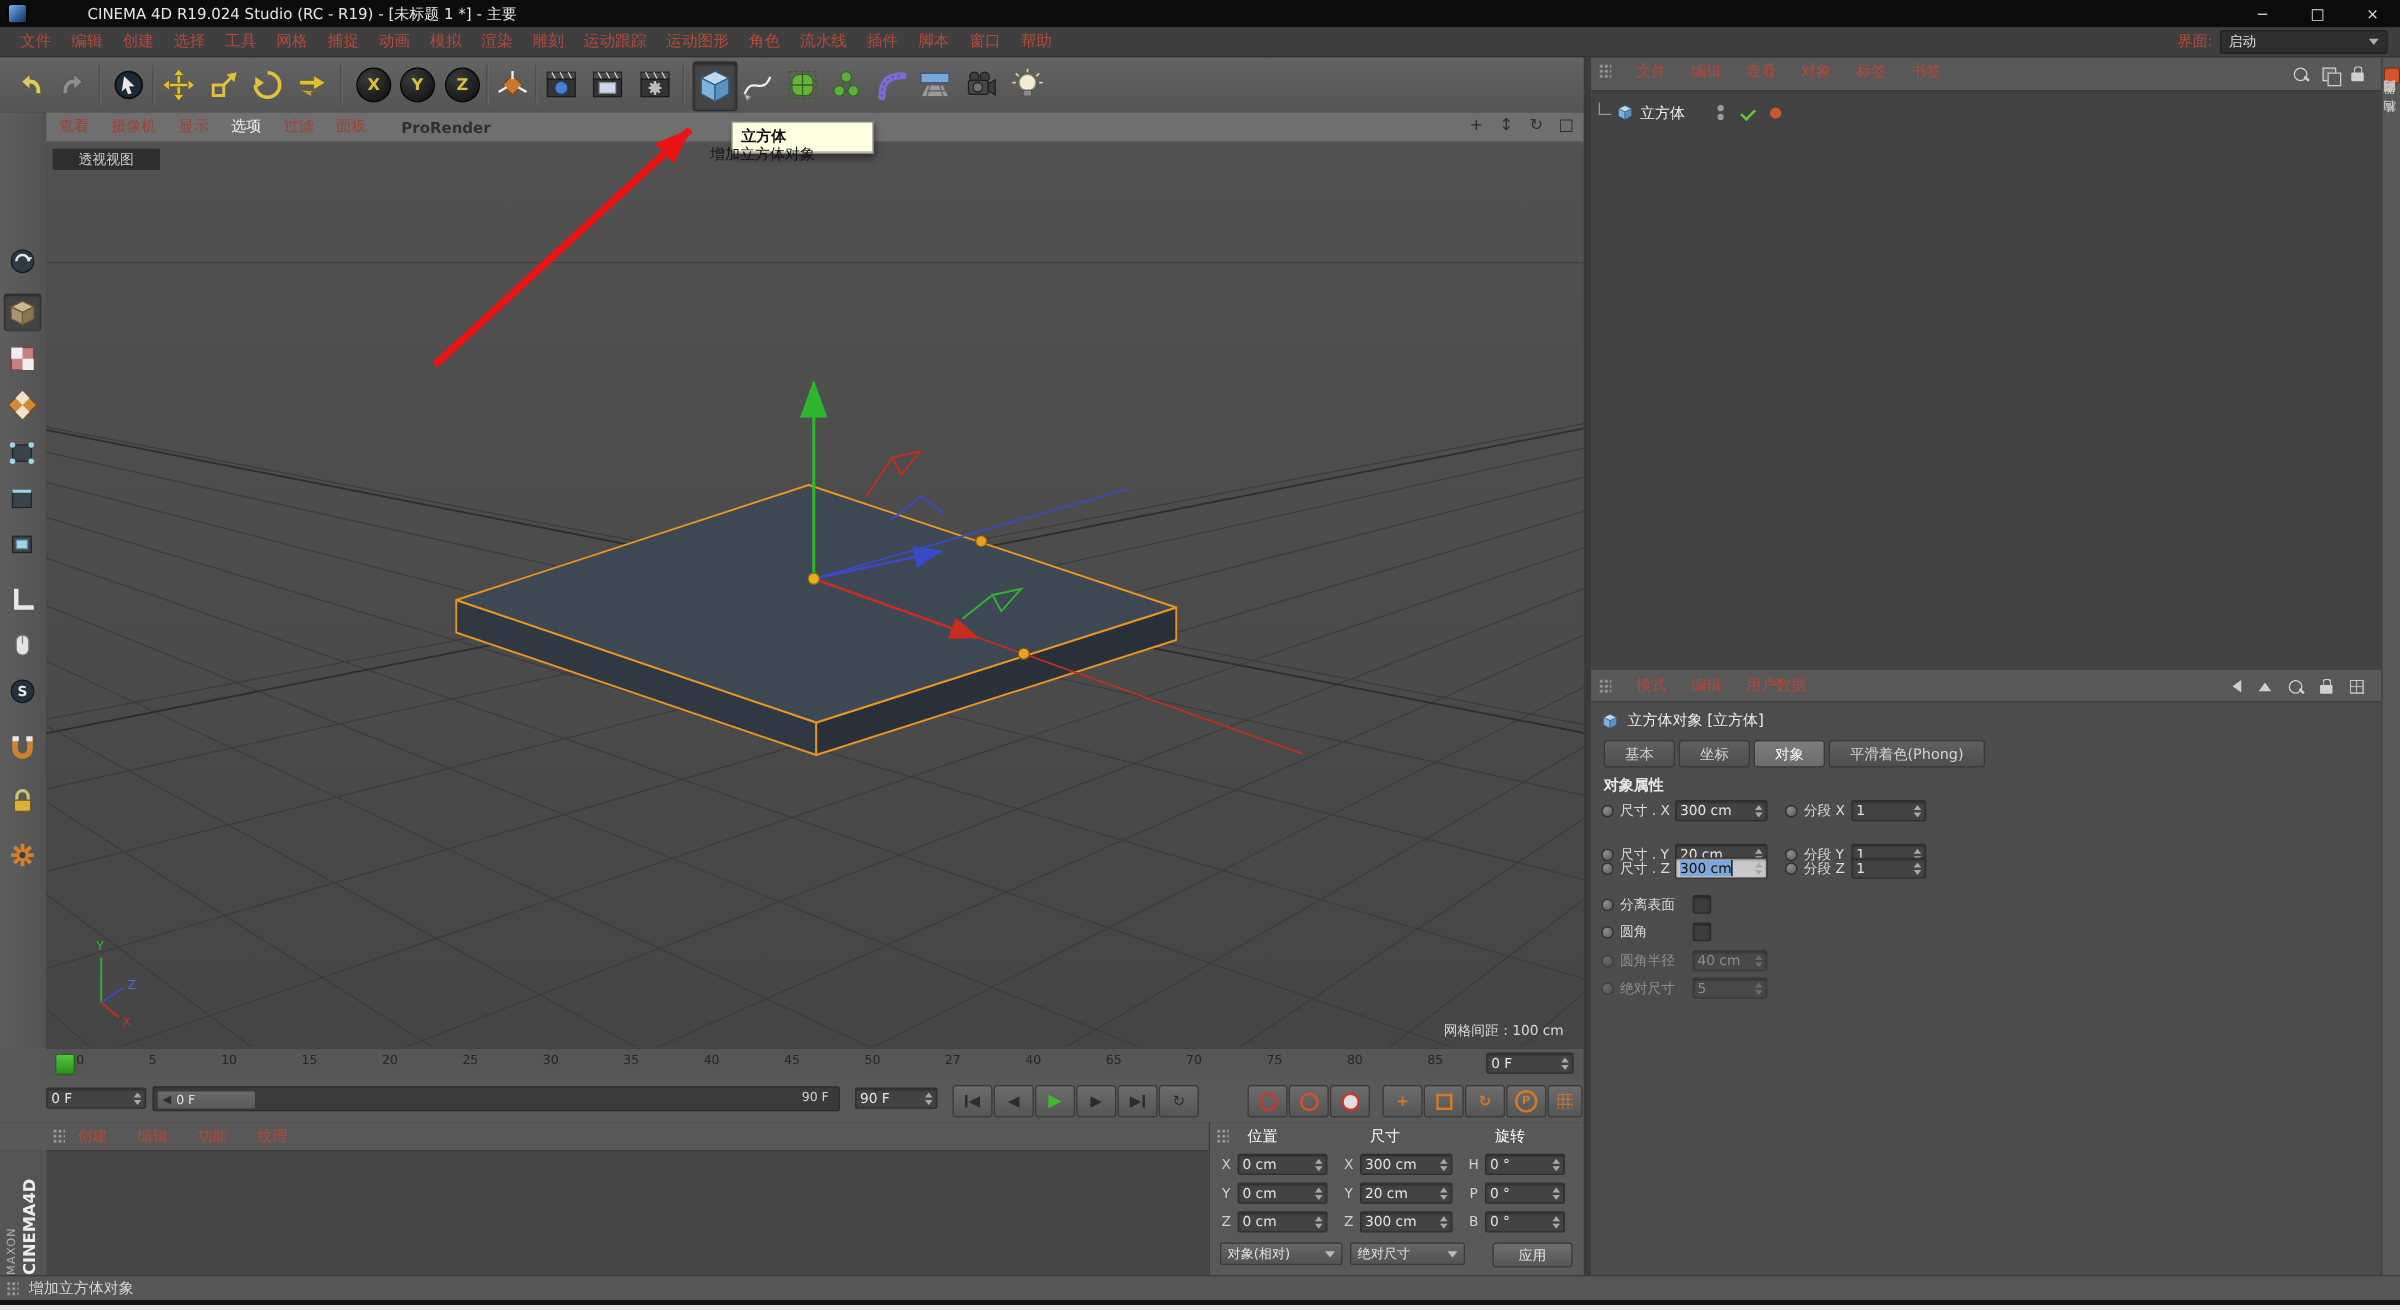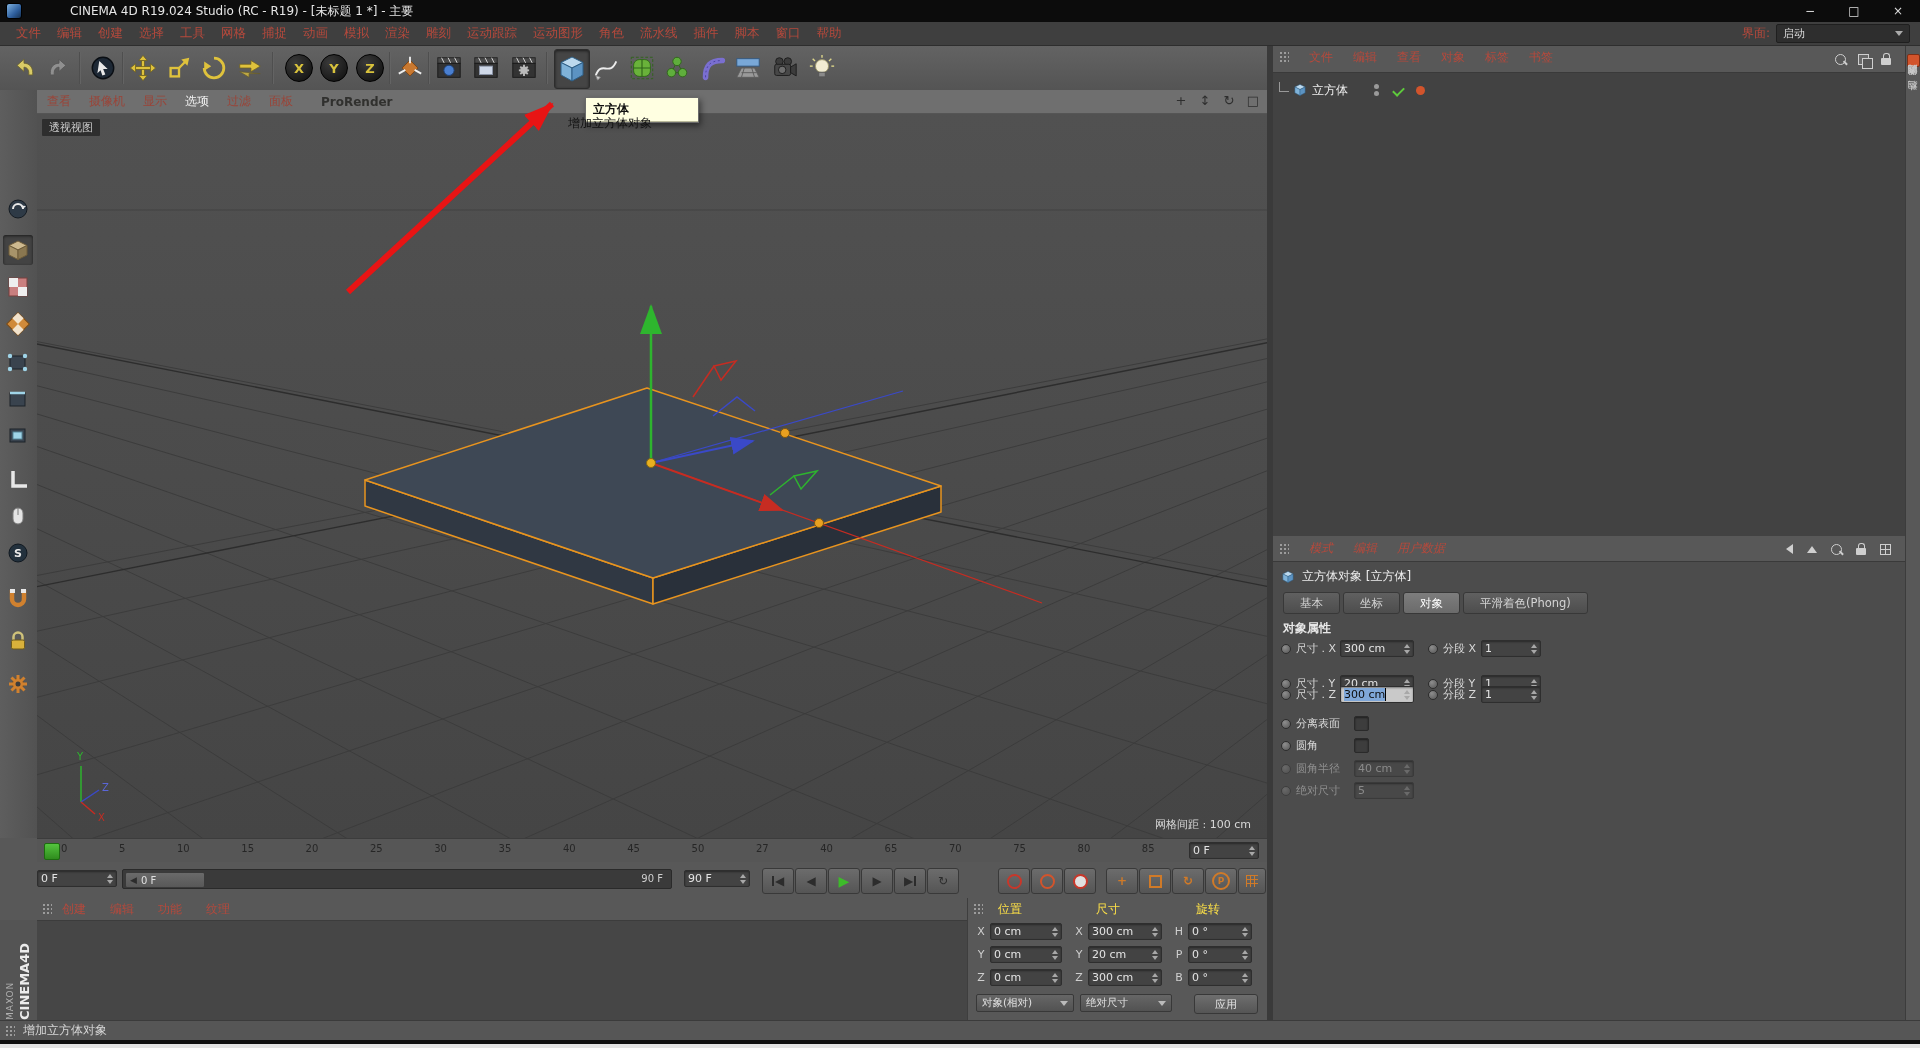--- a/index.html
+++ b/index.html
@@ -37,21 +37,21 @@
   .vp{left:37px;top:90px;width:1230px;height:748px;}
   .vpmenu{position:absolute;left:0;top:0;width:1230px;height:24px;background:#6f6f6f;border-bottom:1px solid #555;
           display:flex;align-items:center;padding-left:10px;box-sizing:border-box;gap:18px;}
   .vpmenu span{font-size:12px;color:#9a4438;}
   .vpmenu span.lit{color:#f2f2f2;}
   .vpmenu span.pror{color:#30302e;font-weight:bold;margin-left:10px;}
   .vpnavicons{position:absolute;right:6px;top:3px;display:flex;gap:8px;}
   .vpnavicons i{font-style:normal;font-size:13px;color:#2e2e2e;width:16px;text-align:center;}
   .vpbody{position:absolute;left:0;top:24px;width:1230px;height:724px;background:linear-gradient(#515151,#454545);overflow:hidden;}
   .scene{position:absolute;left:0;top:0;width:1230px;height:724px;}
-  .vplabel{position:absolute;left:5px;top:5px;background:rgba(35,35,35,.75);color:#c9c9c9;font-size:11px;padding:1px 7px;border-radius:1px;}
+  .vplabel{position:absolute;left:5px;top:5px;background:rgba(35,35,35,.75);color:#c9c9c9;font-size:11px;padding:1px 21px;border-radius:1px;}
   .gridinfo{position:absolute;right:16px;bottom:6px;color:#d8d8d8;font-size:11px;}
   
   .ruler{left:37px;top:838px;width:1230px;height:24px;background:#565656;border-top:1px solid #3c3c3c;border-bottom:1px solid #3c3c3c;}
   .ruler .marker{position:absolute;left:7px;top:4px;width:14px;height:15px;background:linear-gradient(#54c43e,#2f8c1e);border:1px solid #1d6b10;border-radius:2px;}
   .ticks{position:absolute;left:24px;top:4px;width:1158px;display:flex;justify-content:space-between;}
   .ticks span{font-size:10px;color:#262626;}
   
   .fld{display:inline-flex;align-items:center;background:#434343;border:1px solid #2e2e2e;border-radius:2px;
        height:17px;color:#e4e4e4;font-size:11px;padding:0 3px;box-sizing:border-box;box-shadow:inset 0 1px 2px rgba(0,0,0,.4);}
   .fld .val{white-space:nowrap;overflow:hidden;}
@@ -82,21 +82,21 @@
      linear-gradient(90deg,#d07a28 1px,transparent 1px) 0 0/4px 4px;}
   
   .matman{left:0;top:898px;width:967px;height:122px;background:#585858;}
   .panelmenu{display:flex;align-items:center;height:22px;gap:24px;padding-left:14px;}
   .panelmenu span{font-size:12px;color:#b5493c;}
   .handle{width:10px;height:12px;background:radial-gradient(#9c9c9c 1px,transparent 1.3px);background-size:4px 4px;}
   .matcontent{position:absolute;left:37px;top:22px;width:930px;height:100px;background:#464646;border-top:1px solid #3c3c3c;}
   .brandstrip{position:absolute;left:0;top:22px;width:37px;height:100px;background:#545454;display:flex;justify-content:center;gap:2px;padding-top:2px;box-sizing:border-box;}
   .vtext{writing-mode:vertical-rl;transform:rotate(180deg);white-space:nowrap;}
   .coords{left:967px;top:898px;width:300px;height:122px;background:#585858;border-left:1px solid #3e3e3e;}
-  .coords .hdr{position:absolute;top:3px;font-size:12px;color:#fde047;}
+  .coords .hdr{position:absolute;top:3px;font-size:12px;color:#ffffff;}
   .crow{position:absolute;display:flex;align-items:center;gap:4px;}
   .axl{font-size:11px;color:#cfcfcf;width:10px;text-align:center;}
   .dd2{height:18px;background:linear-gradient(#666,#525252);border:1px solid #383838;border-radius:2px;
        display:flex;align-items:center;padding:0 5px;font-size:10.5px;color:#e0e0e0;box-sizing:border-box;}
   .dd2 .tri{margin-left:auto;width:0;height:0;border-left:4px solid transparent;border-right:4px solid transparent;border-top:5px solid #bbb;}
   .pbtn{height:18px;background:linear-gradient(#6e6e6e,#555);border:1px solid #383838;border-radius:3px;
         display:flex;align-items:center;justify-content:center;font-size:11px;color:#e4e4e4;}
   
   .statusbar{left:0;top:1020px;width:1920px;height:20px;background:#565656;border-top:1px solid #3b3b3b;display:flex;align-items:center;gap:8px;padding-left:5px;box-sizing:border-box;}
   .statusbar .msg{font-size:12px;color:#d6d6d6;}
@@ -108,21 +108,21 @@
   .om .panelmenu{padding-left:6px;gap:20px;}
   .omlist{position:absolute;left:0;top:26px;width:632px;height:464px;background:#424242;border-top:1px solid #3a3a3a;}
   .objrow{position:absolute;left:6px;top:8px;height:18px;display:flex;align-items:center;}
   .tree{width:9px;height:9px;border-left:1px solid #999;border-bottom:1px solid #999;margin-right:4px;margin-top:-6px;}
   .objname{font-size:12px;color:#eee;margin-left:5px;}
   .dots2{display:flex;flex-direction:column;gap:2px;margin-left:26px;}
   .dots2 i{width:5px;height:5px;border-radius:50%;background:#9a9a9a;}
   .chk-g{width:9px;height:5px;border-left:2px solid #5ecb3c;border-bottom:2px solid #5ecb3c;transform:rotate(-45deg);margin-left:14px;}
   .odot{width:9px;height:9px;border-radius:50%;background:#d2542c;margin-left:12px;}
   .am{left:1273px;top:536px;width:632px;height:484px;background:#4c4c4c;}
-  .ammenu{position:absolute;left:0;top:0;width:632px;height:26px;background:#585858;border-bottom:1px solid #3a3a3a;display:flex;align-items:center;gap:20px;padding-left:6px;box-sizing:border-box;font-style:italic;}
+  .ammenu{position:absolute;left:0;top:0;width:632px;height:26px;background:#585858;border-bottom:1px solid #3a3a3a;display:flex;align-items:center;gap:20px;padding-left:6px;box-sizing:border-box;}
   .ammenu span{font-size:12px;color:#b5493c;}
   .amtitle{position:absolute;left:8px;top:32px;display:flex;align-items:center;gap:7px;font-size:12px;color:#ececec;}
   .tabs{position:absolute;left:10px;top:56px;display:flex;gap:3px;}
   .tab{height:20px;padding:0 16px;display:flex;align-items:center;background:linear-gradient(#606060,#4d4d4d);
        border:1px solid #383838;border-radius:3px;font-size:11.5px;color:#d4d4d4;}
   .tab.active{background:linear-gradient(#7d7d7d,#6b6b6b);color:#fff;}
   .section{position:absolute;left:10px;font-size:12px;font-weight:bold;color:#e8e8e8;}
   .arow{position:absolute;display:flex;align-items:center;}
   .kc{width:10px;height:10px;border-radius:50%;background:radial-gradient(circle at 35% 30%,#8d8d8d,#565656);border:1px solid #2d2d2d;box-sizing:border-box;}
   .alabel{font-size:11px;color:#dadada;margin-left:5px;}

